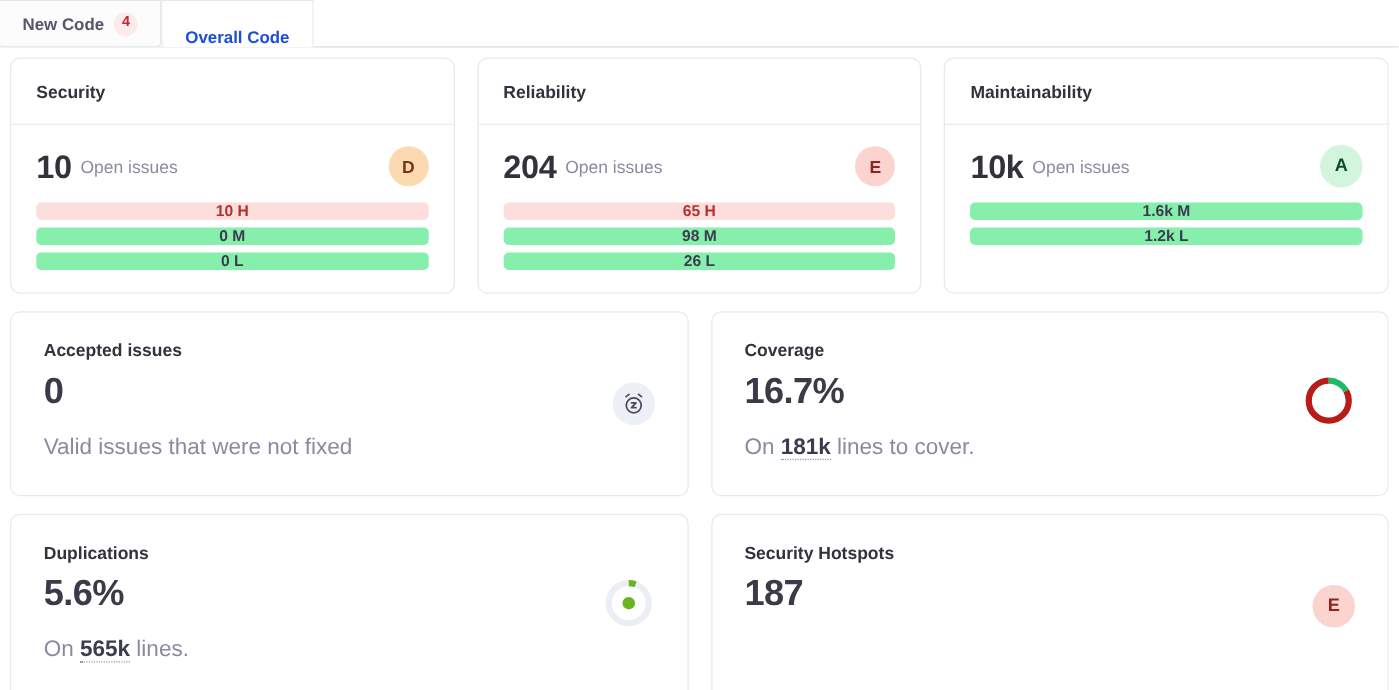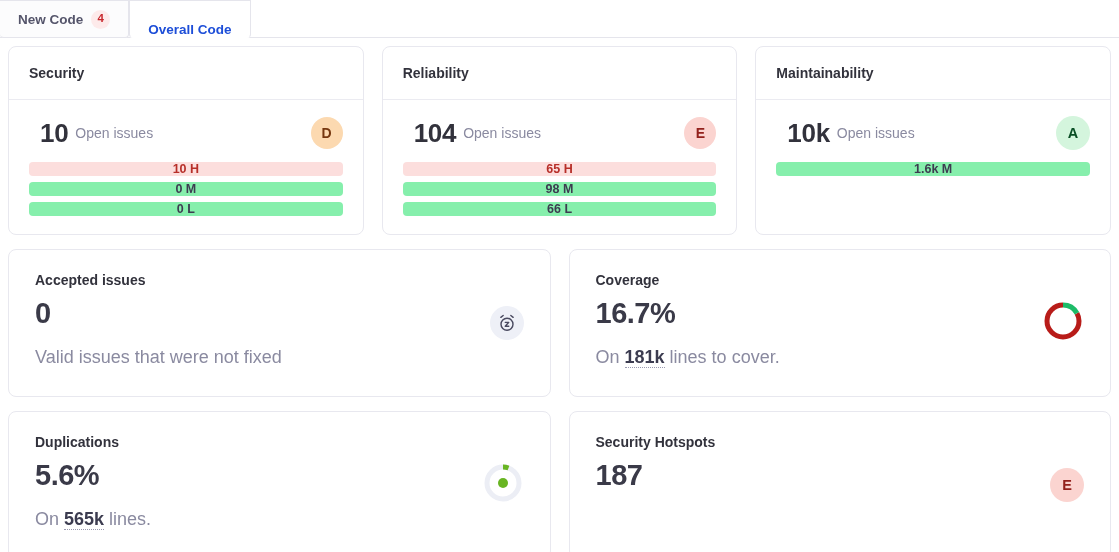--- a/index.html
+++ b/index.html
@@ -104,21 +104,20 @@
     display: flex;
     align-items: center;
     height: 34px;
     margin-bottom: 12px;
   }
   .metric-count {
     font-size: 26px;
     font-weight: bold;
     color: #32323c;
     letter-spacing: -0.3px;
-    margin-left: 11px;
   }
   .metric-label {
     font-size: 14px;
     color: #8a8aa0;
     margin-left: 7px;
   }
   .spacer { flex: 1; }
 
   .rating {
     display: inline-flex;
@@ -235,44 +234,45 @@
           <span class="pill">0 M</span>
           <span class="pill">0 L</span>
         </div>
       </div>
     </div>
 
     <div class="card">
       <div class="card-head">Reliability</div>
       <div class="card-body">
         <div class="metric-line">
-          <span class="metric-count">104</span>
+          <span class="metric-count">204</span>
           <span class="metric-label">Open issues</span>
           <span class="spacer"></span>
           <span class="rating e">E</span>
         </div>
         <div class="pills">
           <span class="pill high">65 H</span>
           <span class="pill">98 M</span>
-          <span class="pill">66 L</span>
+          <span class="pill">26 L</span>
         </div>
       </div>
     </div>
 
     <div class="card">
       <div class="card-head">Maintainability</div>
       <div class="card-body">
         <div class="metric-line">
           <span class="metric-count">10k</span>
           <span class="metric-label">Open issues</span>
           <span class="spacer"></span>
           <span class="rating a lg">A</span>
         </div>
         <div class="pills">
           <span class="pill">1.6k M</span>
+          <span class="pill">1.2k L</span>
         </div>
       </div>
     </div>
   </div>
 
   <div class="row mid">
 
     <div class="card">
       <div class="wide-body">
         <div class="wide-title">Accepted issues</div>

